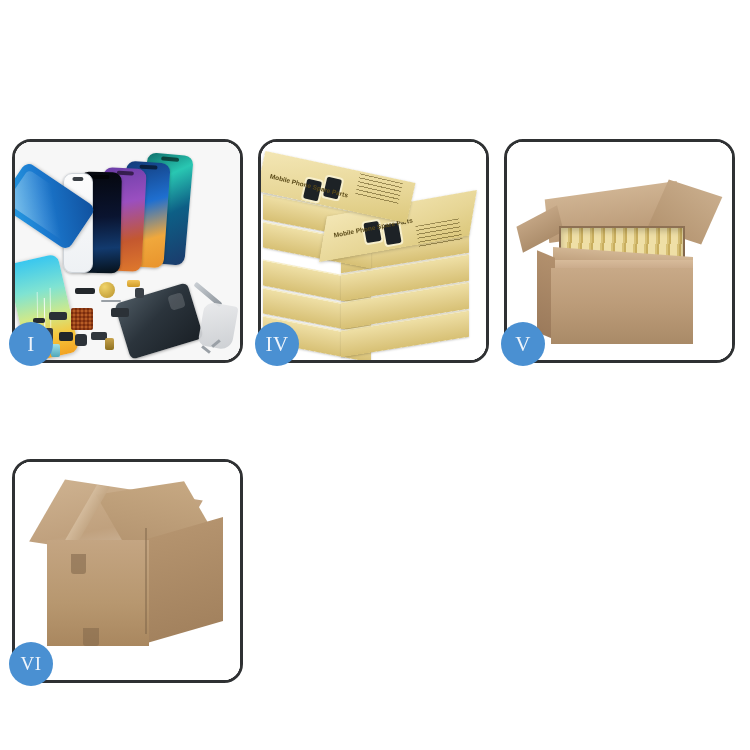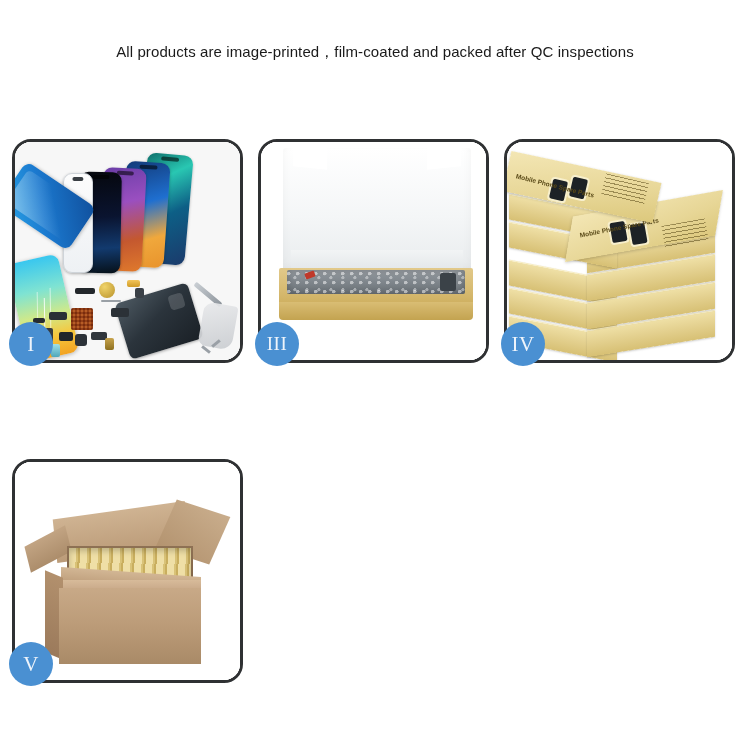--- a/index.html
+++ b/index.html
@@ -413,21 +413,20 @@
   }
   .cedge {
     position: absolute; left: 130px; top: 66px; width: 2px; height: 106px;
     background: rgba(120,96,68,.45);
   }
 </style>
 </head>
 <body>
 
 <div class="header">
-  <div class="subtitle">All products are image-printed，film-coated and packed after QC inspections</div>
 </div>
 
 <div class="grid">
 
   <div class="panel">
     <div class="panel-inner">
       <div class="scene-parts">
         <div class="ph ph-a">
             <span class="ph-notch"></span>
           </div>
@@ -464,34 +463,20 @@
         <div class="tool"></div>
         <div class="hand"></div>
         <div class="screw1"></div>
         <div class="screw2"></div>
       </div>
     </div>
     <div class="badge b1">I</div>
   </div>
 
 
-  <div class="panel">
-    <div class="panel-inner">
-      <div class="scene-box3">
-        <div class="foam-lid"></div>
-        <div class="foam-pad"></div>
-        <div class="box3-tray"></div>
-        <div class="box3-inner"></div>
-        <div class="box3-redmark"></div>
-        <div class="box3-chip"></div>
-        <div class="box3-front"></div>
-      </div>
-    </div>
-    <div class="badge b3">III</div>
-  </div>
 
   <div class="panel">
     <div class="panel-inner">
       <div class="scene-stack">
         <div class="sbox sL sL3"></div>
         <div class="sbox sL sL2"></div>
         <div class="sbox sL sL1"></div>
         <div class="sbox sR sR1"></div>
         <div class="sbox sR sR2"></div>
         <div class="sbox sR sR3"></div>
@@ -526,14 +511,29 @@
         <div class="ogoods"></div>
         <div class="oflap-front"></div>
         <div class="ocarton-rim"></div>
         <div class="ocarton-side"></div>
         <div class="ocarton-front"></div>
       </div>
     </div>
     <div class="badge b5">V</div>
   </div>
 
+  <div class="panel">
+    <div class="panel-inner">
+      <div class="scene-sealed">
+        <div class="ctop"></div>
+        <div class="ctop2"></div>
+        <div class="ctape"></div>
+        <div class="cside"></div>
+        <div class="cfront"></div>
+        <div class="cedge"></div>
+        <div class="cnotch1"></div>
+        <div class="cnotch2"></div>
+      </div>
+    </div>
+    <div class="badge b6">VI</div>
+  </div>
 
 </div>
 
 </body></html>

